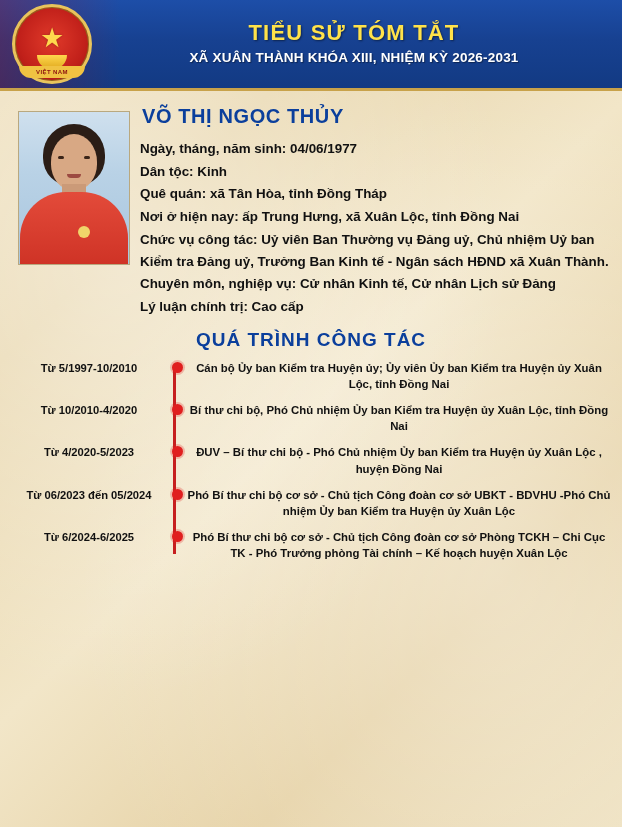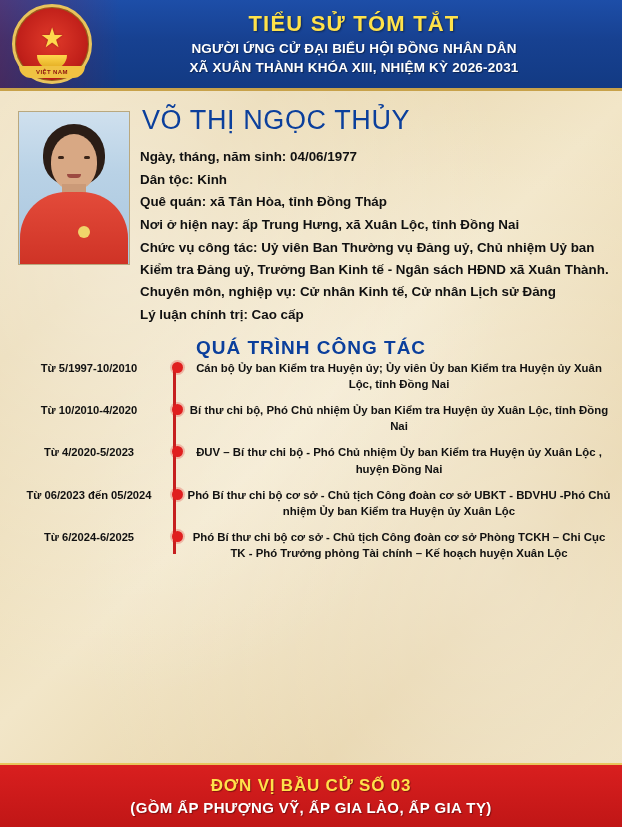--- a/index.html
+++ b/index.html
@@ -209,40 +209,40 @@
     border-radius: 50%;
     background: #f0d46a;
   }
 
   .info-col {
     flex: 1;
     padding-left: 4px;
   }
   .person-name {
     color: #0b3f9c;
-    font-size: 27px;
-    font-weight: normal;
+    font-size: 20px;
+    font-weight: bold;
     letter-spacing: .6px;
     margin: 2px 0 10px 2px;
   }
   .info-line {
     color: #111111;
     font-size: 13.4px;
     font-weight: bold;
     line-height: 1.62;
     margin-bottom: 1px;
   }
 
   .section-title {
     text-align: center;
     color: #0b3f9c;
     font-size: 19px;
     font-weight: bold;
     letter-spacing: 1px;
-    margin: 10px 0 0 0;
+    margin: 10px 0 8px 0;
   }
 
   
   .timeline {
     position: relative;
     padding-left: 0;
   }
   .tl-line {
     position: absolute;
     left: 163px;
@@ -332,21 +332,20 @@
   <div class="header">
     <div class="emblem-wrap">
       <div class="emblem">
         <div class="star">★</div>
         <div class="gear"></div>
         <div class="band">VIỆT NAM</div>
       </div>
     </div>
     <div class="header-titles">
       <div class="h-title">TIỂU SỬ TÓM TẮT</div>
-      <div class="h-sub">NGƯỜI ỨNG CỬ ĐẠI BIỂU HỘI ĐỒNG NHÂN DÂN</div>
       <div class="h-sub">XÃ XUÂN THÀNH KHÓA XIII, NHIỆM KỲ 2026-2031</div>
     </div>
   </div>
 
   <div class="content">
 
     <div class="profile">
       <div class="photo-col">
         <div class="photo">
           <div class="hair"></div>
@@ -413,18 +412,14 @@
         <div class="tl-date">Từ 6/2024-6/2025</div>
         <div class="tl-dot-col">
           <div class="tl-dot"></div>
         </div>
         <div class="tl-text">Phó Bí thư chi bộ cơ sở - Chủ tịch Công đoàn cơ sở  Phòng TCKH – Chi Cục TK - Phó Trưởng phòng Tài chính – Kế hoạch huyện Xuân Lộc</div>
       </div>
 
     </div>
   </div>
 
-  <div class="footer">
-    <div class="f-line1">ĐƠN VỊ BẦU CỬ SỐ 03</div>
-    <div class="f-line2">(GỒM ẤP PHƯỢNG VỸ, ẤP GIA LÀO, ẤP GIA TỴ)</div>
-  </div>
 
 </div>
 
 </body></html>

